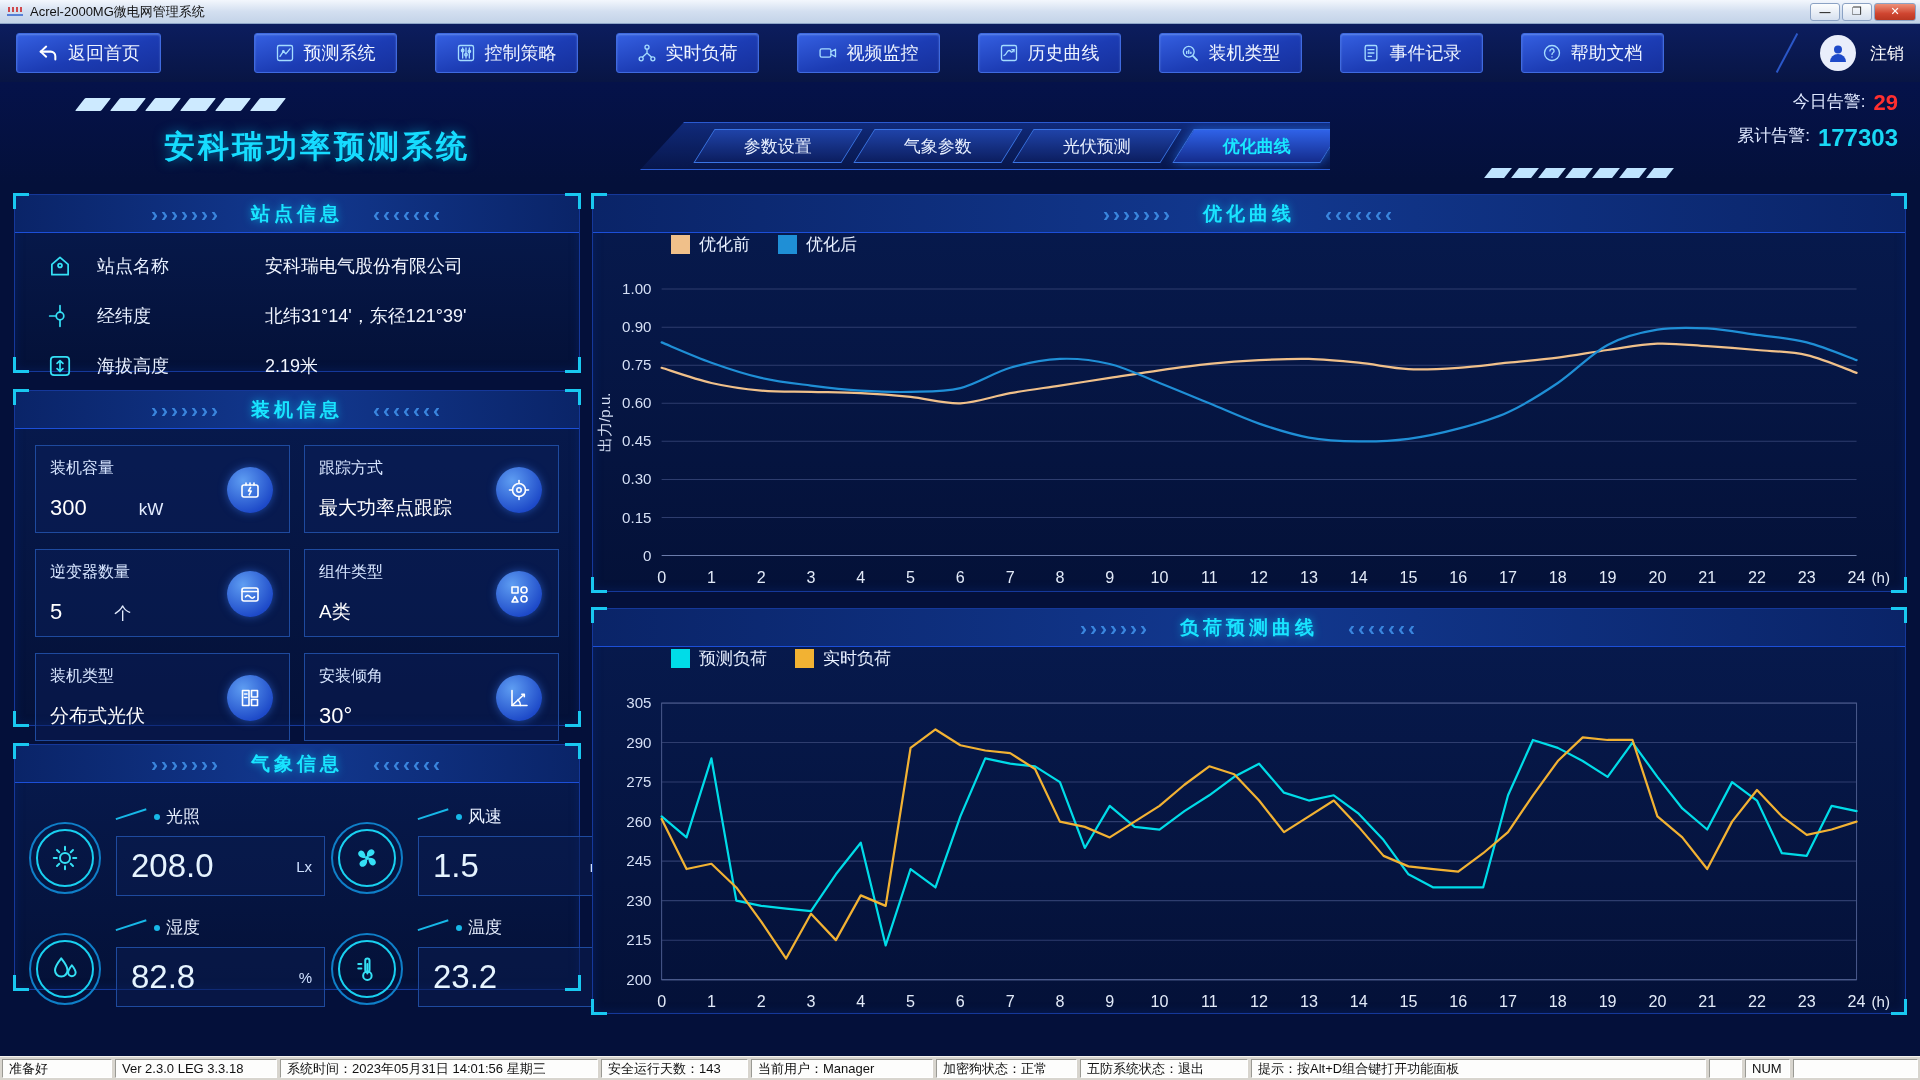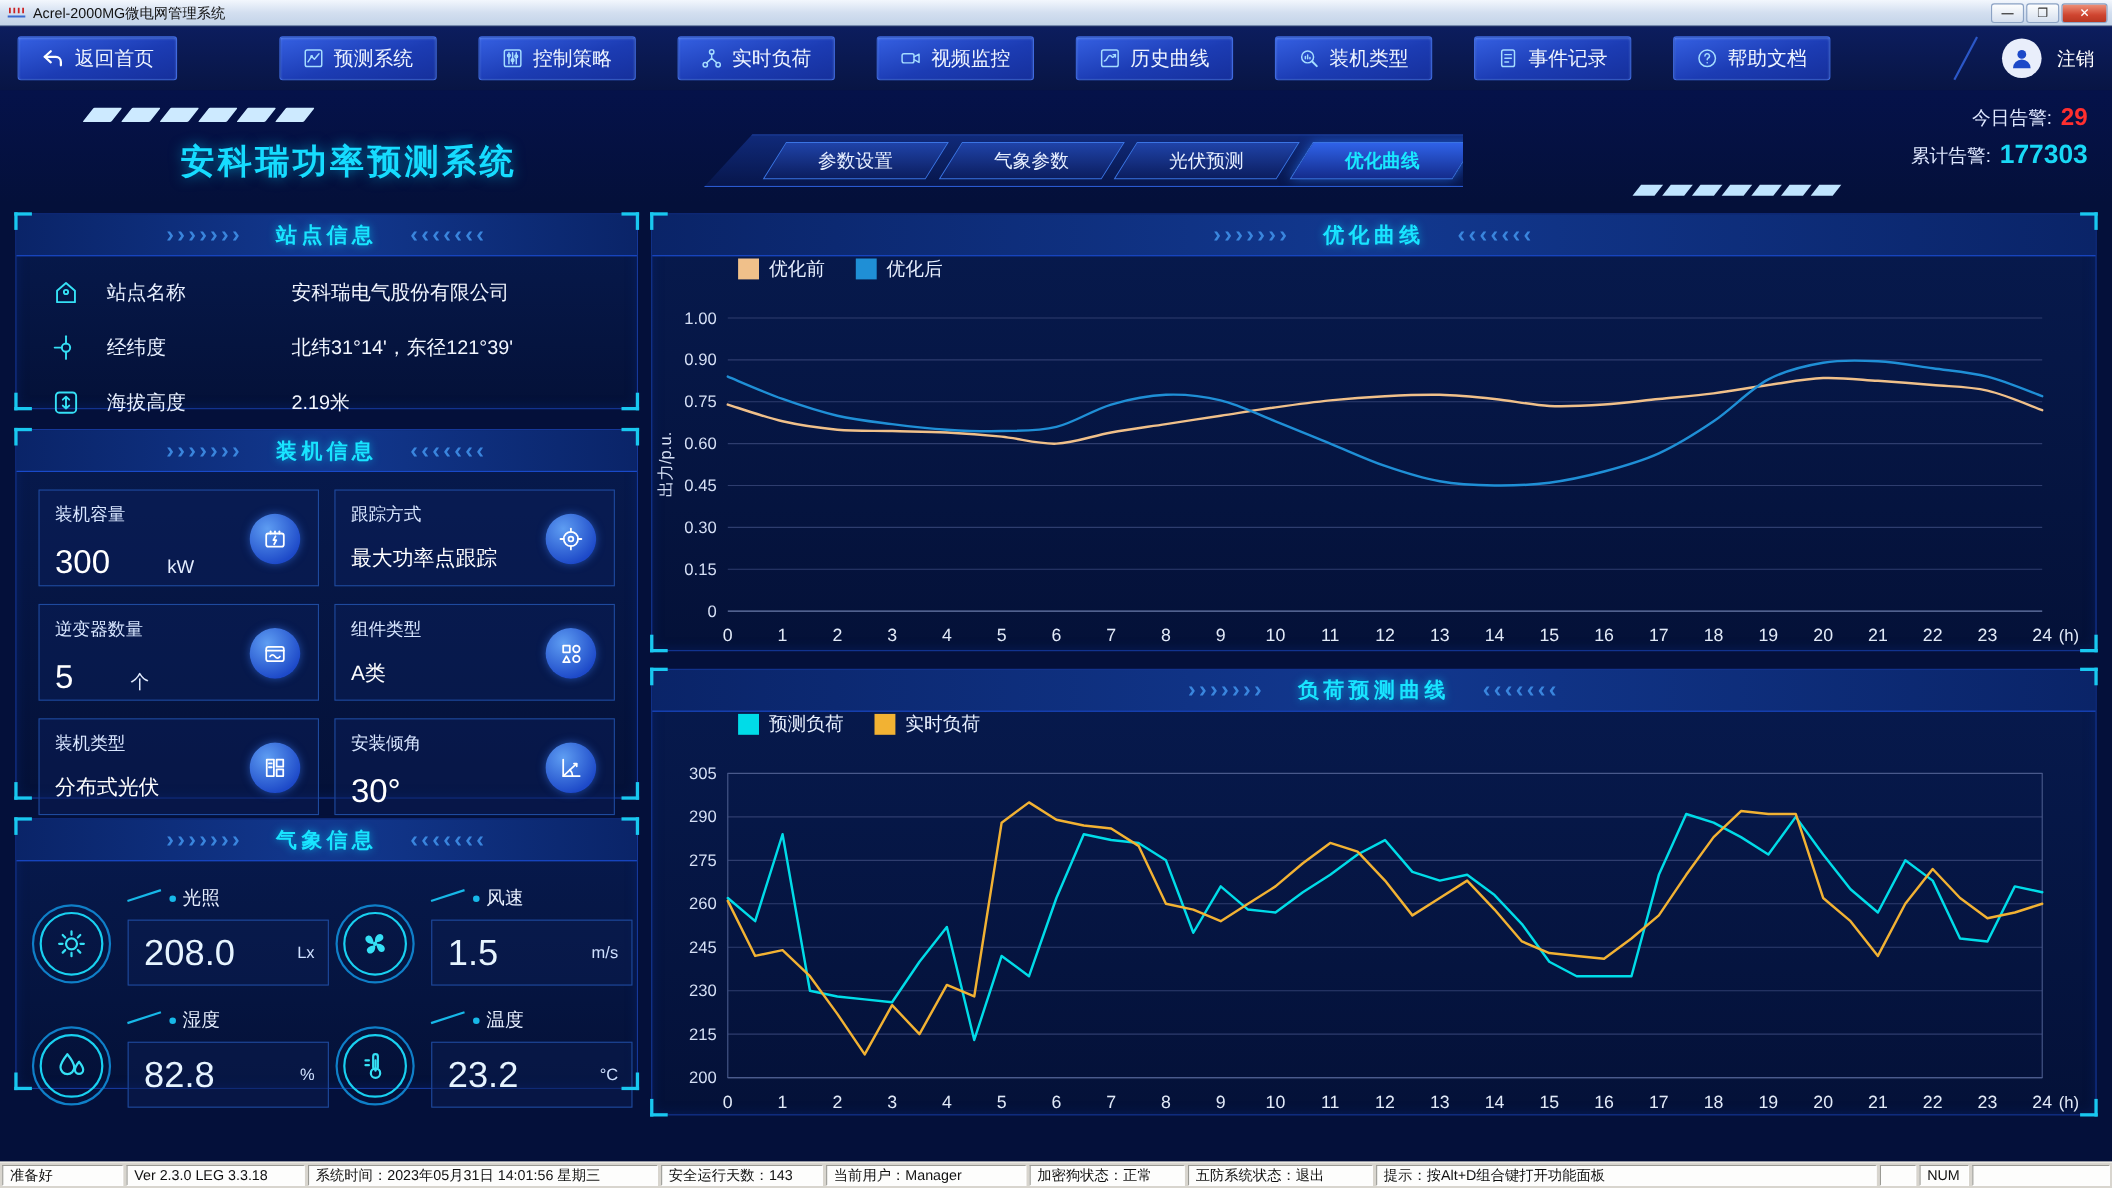--- a/index.html
+++ b/index.html
@@ -48,21 +48,21 @@
     clip-path:polygon(44px 0,100% 0,100% 100%,0 100%);
     border-top:1px solid #2a5ad0; border-bottom:1px solid #2a5ad0;
     display:flex; align-items:center; gap:12px; padding-left:64px; }
   .tab { width:152px; height:34px; transform:skewX(-32deg); border:1px solid #3a74e4;
     background:linear-gradient(180deg,rgba(34,72,178,.85),rgba(12,30,96,.9));
     display:flex; align-items:center; justify-content:center; cursor:pointer; }
   .tab span { transform:skewX(32deg); color:#e8f0ff; font-size:17px; }
   .tab.active { background:linear-gradient(180deg,#2f62e8,#142c8c); box-shadow:0 0 10px rgba(40,120,255,.6); }
   .tab.active span { color:#19e8ff; font-weight:bold; }
   .alerts { position:absolute; right:22px; top:8px; text-align:right; }
-  .alert-row { display:flex; justify-content:flex-end; align-items:center; gap:8px; height:34px; }
+  .alert-row { display:flex; justify-content:flex-end; align-items:flex-start; gap:8px; height:34px; }
   .alert-label { color:#dfe8ff; font-size:17px; }
   .alert-val-today { color:#ff2f2f; font-size:22px; font-weight:bold; }
   .alert-val-total { color:#19d8f5; font-size:24px; font-weight:bold; }
   .alert-slashes { position:absolute; right:250px; bottom:6px; display:flex; gap:7px; }
   .alert-slashes i { width:20px; height:10px; background:#bfe4ff; transform:skewX(-38deg); }
 
   
   .main { flex:1; display:flex; padding:10px 14px 4px; gap:12px; }
   .left-col { width:566px; flex:none; display:flex; flex-direction:column; gap:18px; }
   .right-col { flex:1; display:flex; flex-direction:column; gap:16px; }
@@ -86,39 +86,39 @@
   .site-icon { width:34px; flex:none; display:flex; justify-content:center; }
   .site-label { width:168px; margin-left:20px; color:#e8f0ff; font-size:18px; }
   .site-value { color:#f2f6ff; font-size:18px; }
 
   
   .install-body { padding:16px 20px; display:grid; grid-template-columns:1fr 1fr; gap:16px 14px; }
   .card { position:relative; height:88px; border:1px solid #1e4a9e; background:rgba(12,32,90,.45);
     padding:12px 14px; }
   .card-label { color:#d8e6ff; font-size:16px; }
   .card-valrow { display:flex; align-items:baseline; gap:52px; margin-top:16px; }
-  .card-value { color:#fff; font-size:30px; }
+  .card-value { color:#fff; font-size:22px; }
   .card-unit { color:#e4edff; font-size:17px; }
   .card-icon { position:absolute; right:16px; top:21px; width:46px; height:46px; border-radius:50%;
     background:radial-gradient(circle at 35% 30%,#5e9df2,#1d49c8 75%); display:flex;
     align-items:center; justify-content:center; box-shadow:0 0 8px rgba(60,130,255,.5); }
 
   
   .wx-body { padding:22px 12px 14px 14px; display:grid; grid-template-columns:1fr 1fr; gap:20px 6px; }
   .wx-item { display:flex; align-items:flex-end; }
   .wx-iconwrap { width:72px; height:72px; flex:none; border-radius:50%; border:2px solid #0f7fc8;
     display:flex; align-items:center; justify-content:center; position:relative; margin-bottom:2px; }
   .wx-iconring { width:58px; height:58px; border-radius:50%; border:2px solid #19d0f0;
     display:flex; align-items:center; justify-content:center; }
   .wx-right { margin-left:15px; }
   .wx-labelrow { display:flex; align-items:center; gap:6px; margin-bottom:8px; }
   .wx-line { width:32px; height:2px; background:#17b8e8; transform:rotate(-18deg) translateY(-3px); }
   .wx-dot { width:6px; height:6px; border-radius:50%; background:#17b8e8; }
   .wx-label { color:#e8f0ff; font-size:17px; }
-  .wx-valbox { width:183px; height:60px; border:1px solid #1e4a9e; background:rgba(10,28,80,.5);
+  .wx-valbox { width:209px; height:60px; border:1px solid #1e4a9e; background:rgba(10,28,80,.5);
     display:flex; align-items:center; }
   .wx-value { flex:1; padding-left:14px; color:#e6f4ff; font-size:33px; }
   .wx-unit { padding-right:12px; color:#cfe0ff; font-size:15px; }
 
   
   .chart-panel-1 { height:398px; flex:none; }
   .chart-panel-2 { height:406px; flex:none; }
   .legend-row { height:44px; display:flex; align-items:flex-start; gap:28px; padding-left:78px; }
   .legend-item { display:flex; align-items:center; gap:9px; cursor:pointer; }
   .swatch { width:19px; height:19px; }

